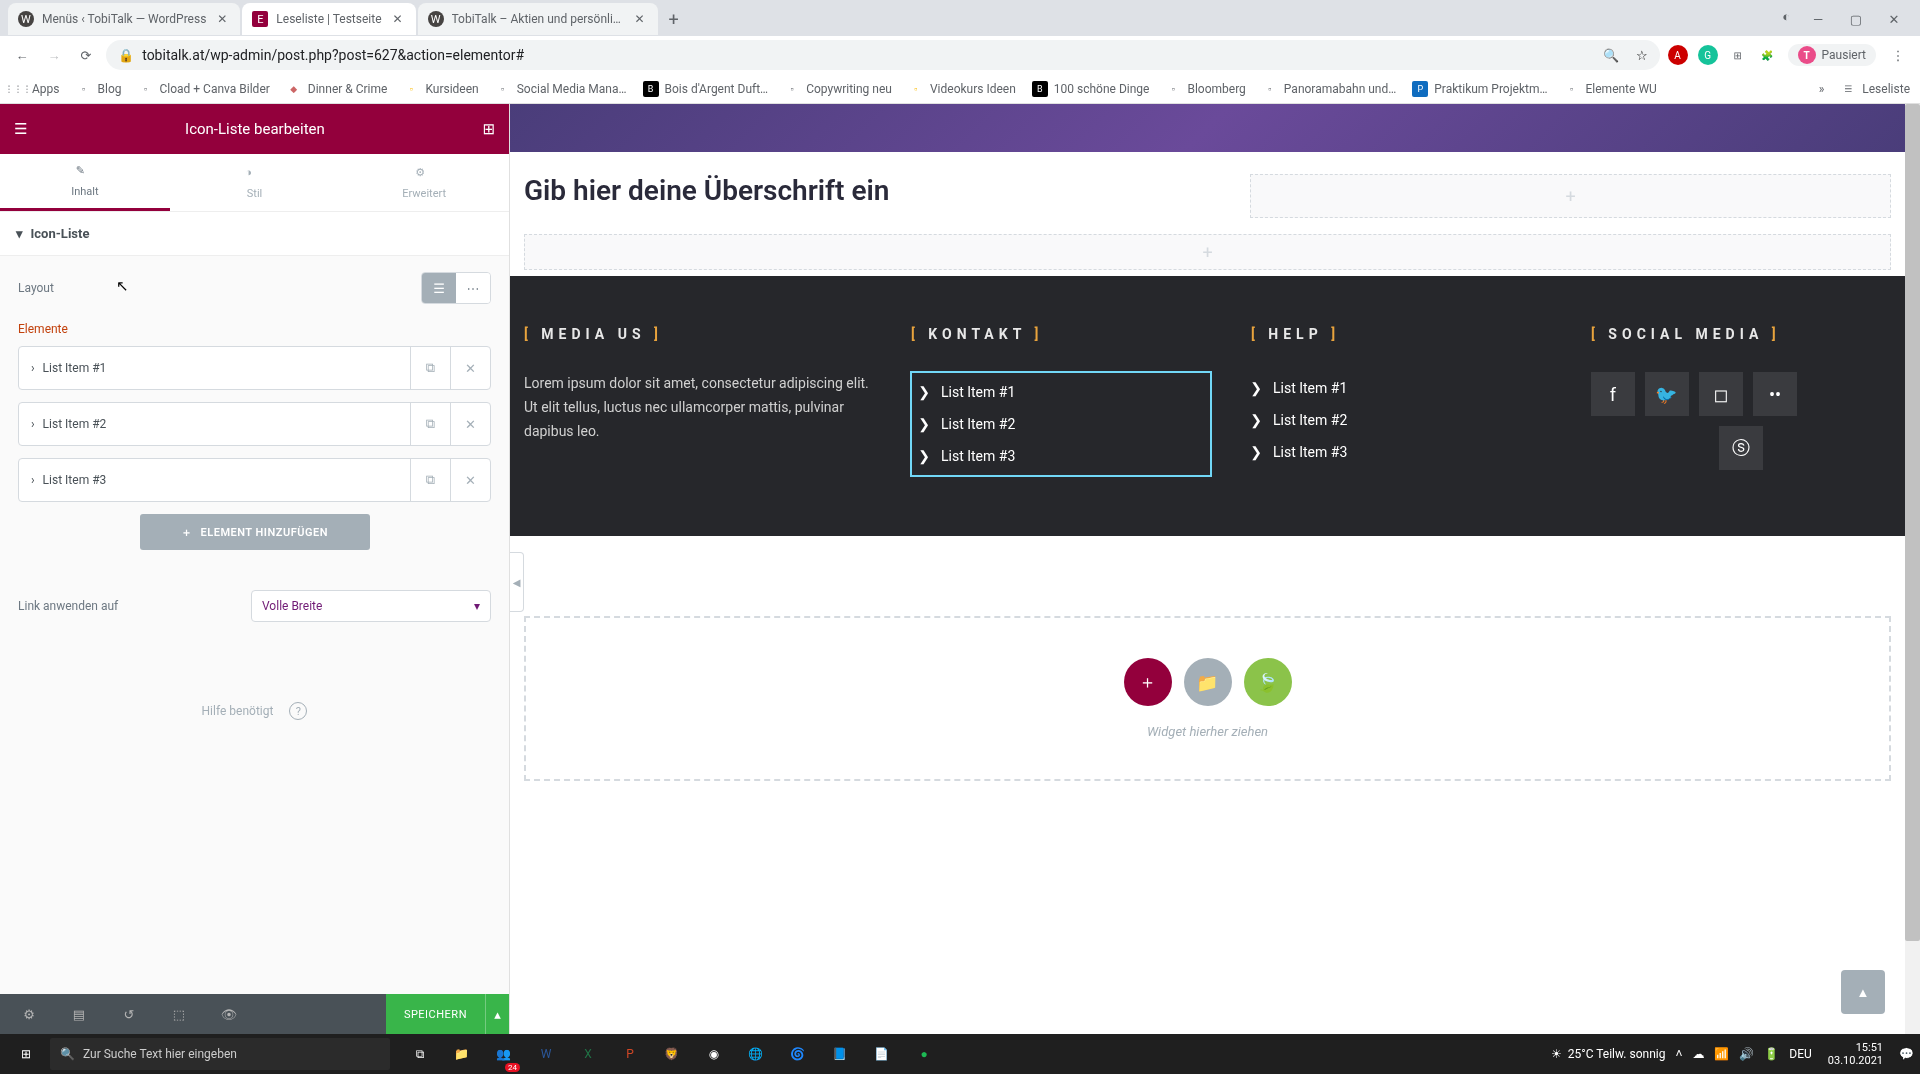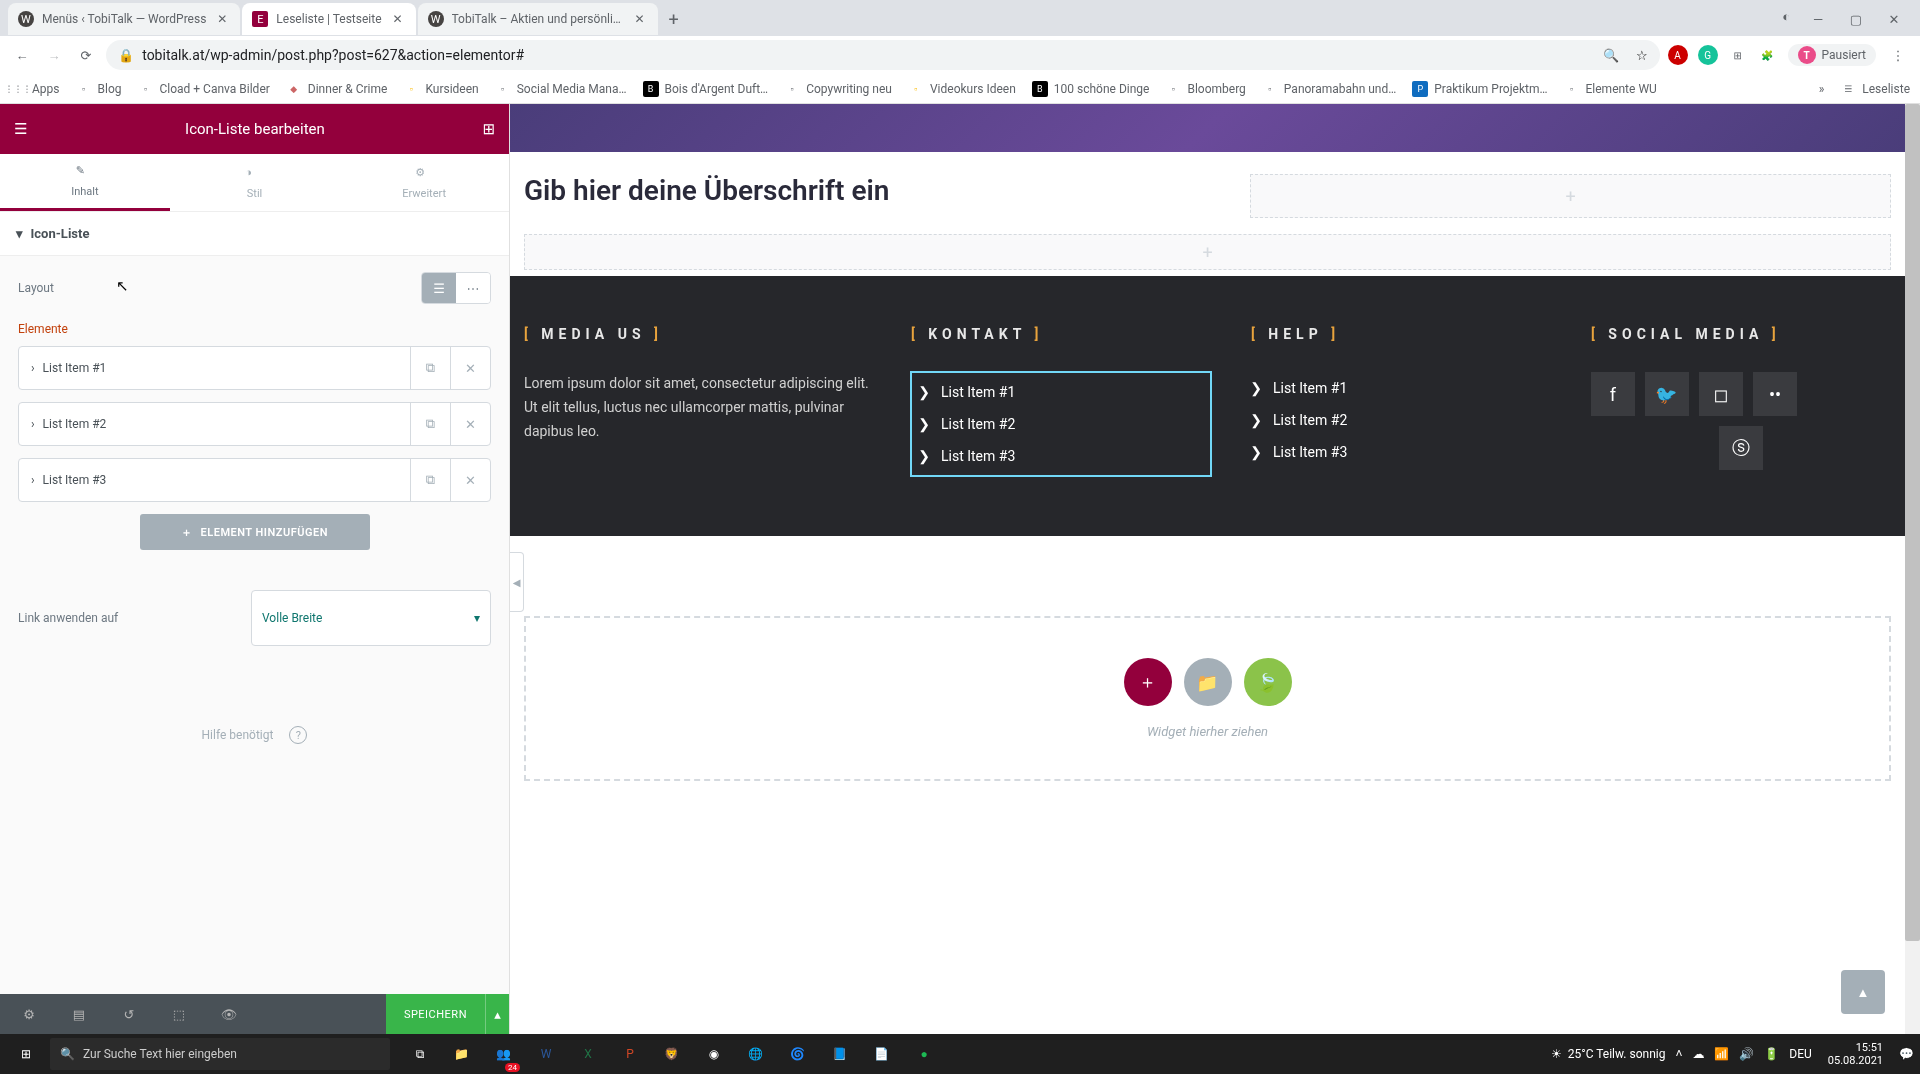--- a/index.html
+++ b/index.html
@@ -57,21 +57,21 @@
 .tg-btn.active { background: #a4afb7; color: #fff; }
 
 .elements-label { color: #c2410c; font-size: 12px; margin-bottom: 10px; }
 .repeater-item { border: 1px solid #d5dadf; border-radius: 4px; background: #fff; display: flex; align-items: center; height: 44px; margin-bottom: 12px; }
 .ri-head { flex: 1; display: flex; align-items: center; padding: 0 12px; gap: 8px; cursor: pointer; color: #495157; font-size: 12px; }
 .ri-actions { display: flex; }
 .ri-btn { width: 40px; height: 44px; display: flex; align-items: center; justify-content: center; border-left: 1px solid #d5dadf; cursor: pointer; color: #a4afb7; }
 
 .add-btn { width: 230px; margin: 6px auto 0; background: #a4afb7; color: #fff; height: 36px; display: flex; align-items: center; justify-content: center; gap: 8px; font-size: 11px; font-weight: 600; letter-spacing: 0.5px; cursor: pointer; border-radius: 3px; }
 
-.select-wrap { border: 1px solid #d5dadf; border-radius: 4px; background: #fff; padding: 20px 10px; display: flex; align-items: center; justify-content: space-between; width: 240px; color: #0f766e; font-size: 12px; cursor: pointer; }
+.select-wrap { border: 1px solid #d5dadf; border-radius: 4px; background: #fff; padding: 8px 10px; display: flex; align-items: center; justify-content: space-between; width: 240px; color: #701a75; font-size: 12px; cursor: pointer; }
 
 .help-row { text-align: center; color: #a4afb7; font-size: 12px; margin-top: 80px; display: flex; align-items: center; justify-content: center; gap: 16px; cursor: pointer; }
 .help-q { width: 18px; height: 18px; border: 1px solid #a4afb7; border-radius: 50%; display: flex; align-items: center; justify-content: center; font-size: 11px; }
 
 .panel-footer { height: 40px; background: #495157; display: flex; align-items: center; padding: 0 0 0 4px; }
 .pf-btn { width: 50px; height: 40px; display: flex; align-items: center; justify-content: center; color: #b4b4b4; cursor: pointer; }
 .save-group { margin-left: auto; display: flex; height: 40px; }
 .save-btn { background: #39b54a; color: #fff; padding: 0 18px; display: flex; align-items: center; font-size: 11px; font-weight: 400; letter-spacing: 0.5px; cursor: pointer; }
 .save-caret { background: #39b54a; width: 24px; display: flex; align-items: center; justify-content: center; border-left: 1px solid rgba(255,255,255,0.3); cursor: pointer; color: #fff; }
 
@@ -455,17 +455,17 @@
         <span>25°C  Teilw. sonnig</span>
       </div>
     <span>˄</span>
     <span>☁</span>
     <span>📶</span>
     <span>🔊</span>
     <span>🔋</span>
     <span>DEU</span>
     <div class="tb-time">
       <div>15:51</div>
-      <div>05.08.2021</div>
+      <div>03.10.2021</div>
     </div>
     <span>💬</span>
   </div>
 </div>
 
 </body></html>

